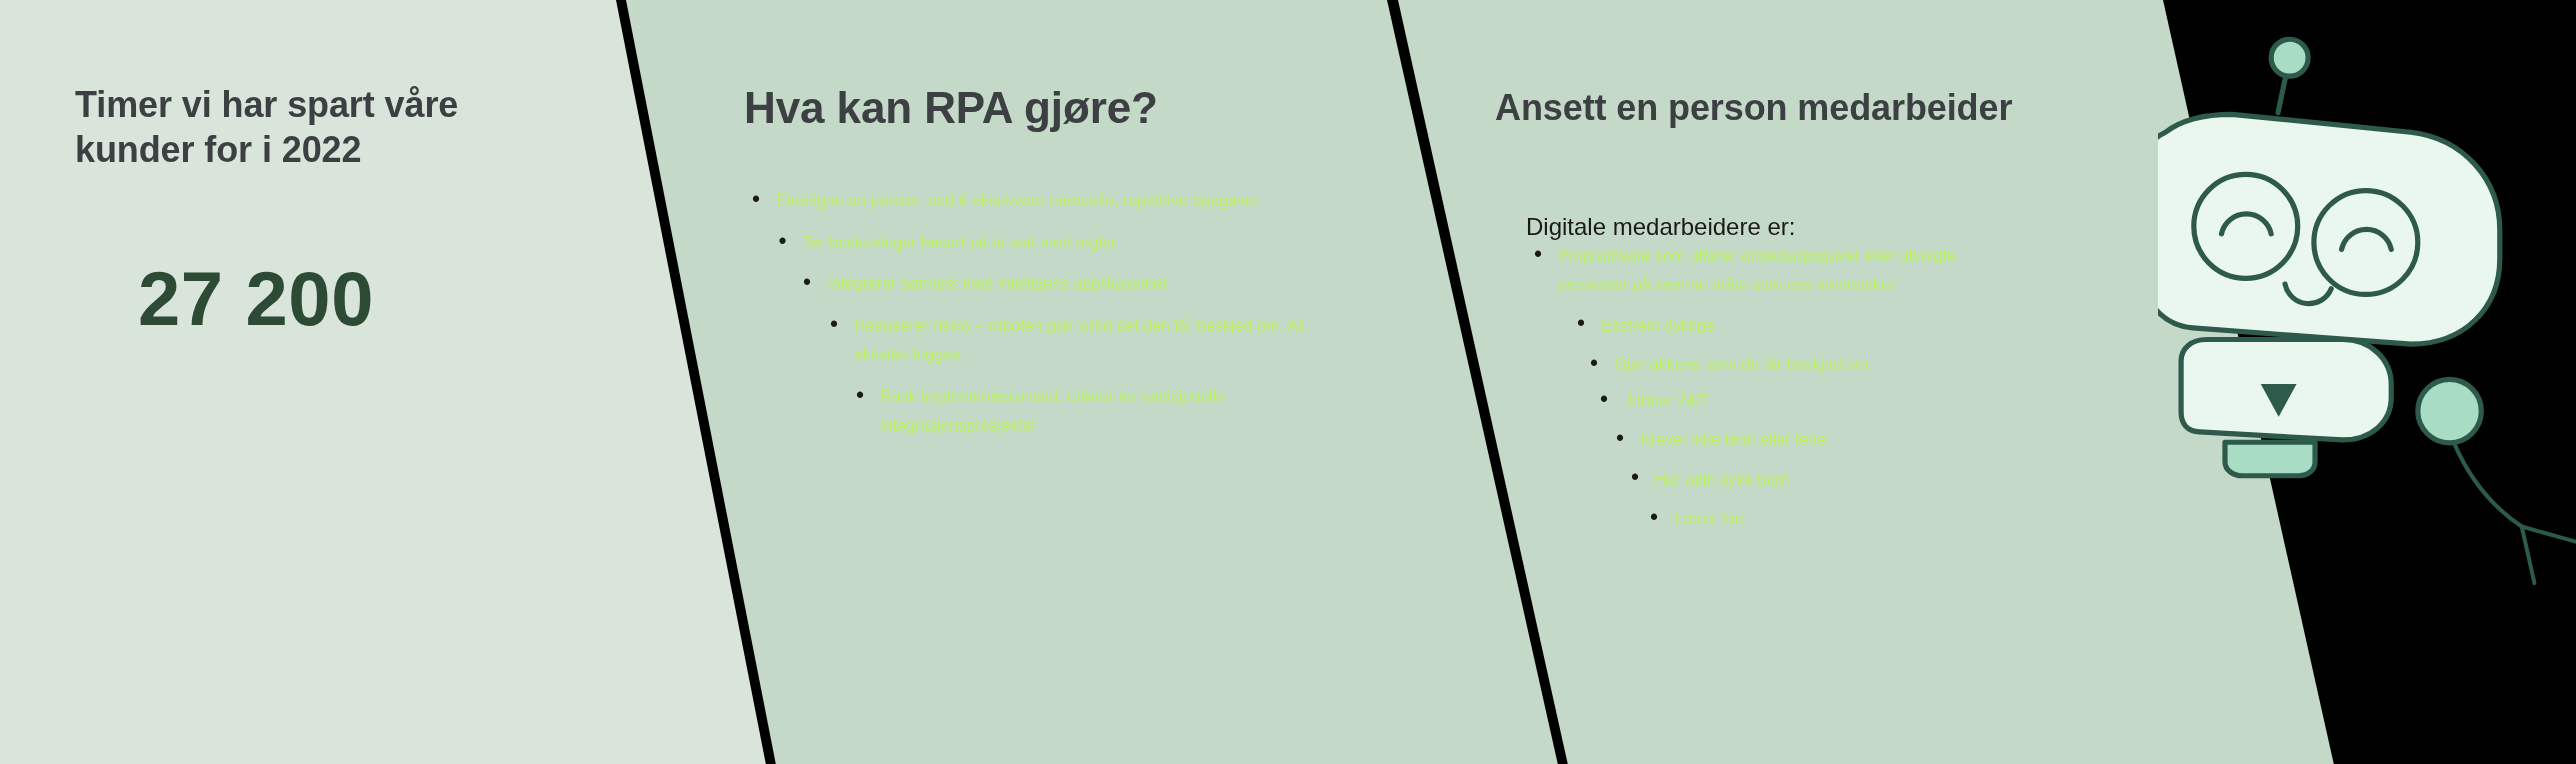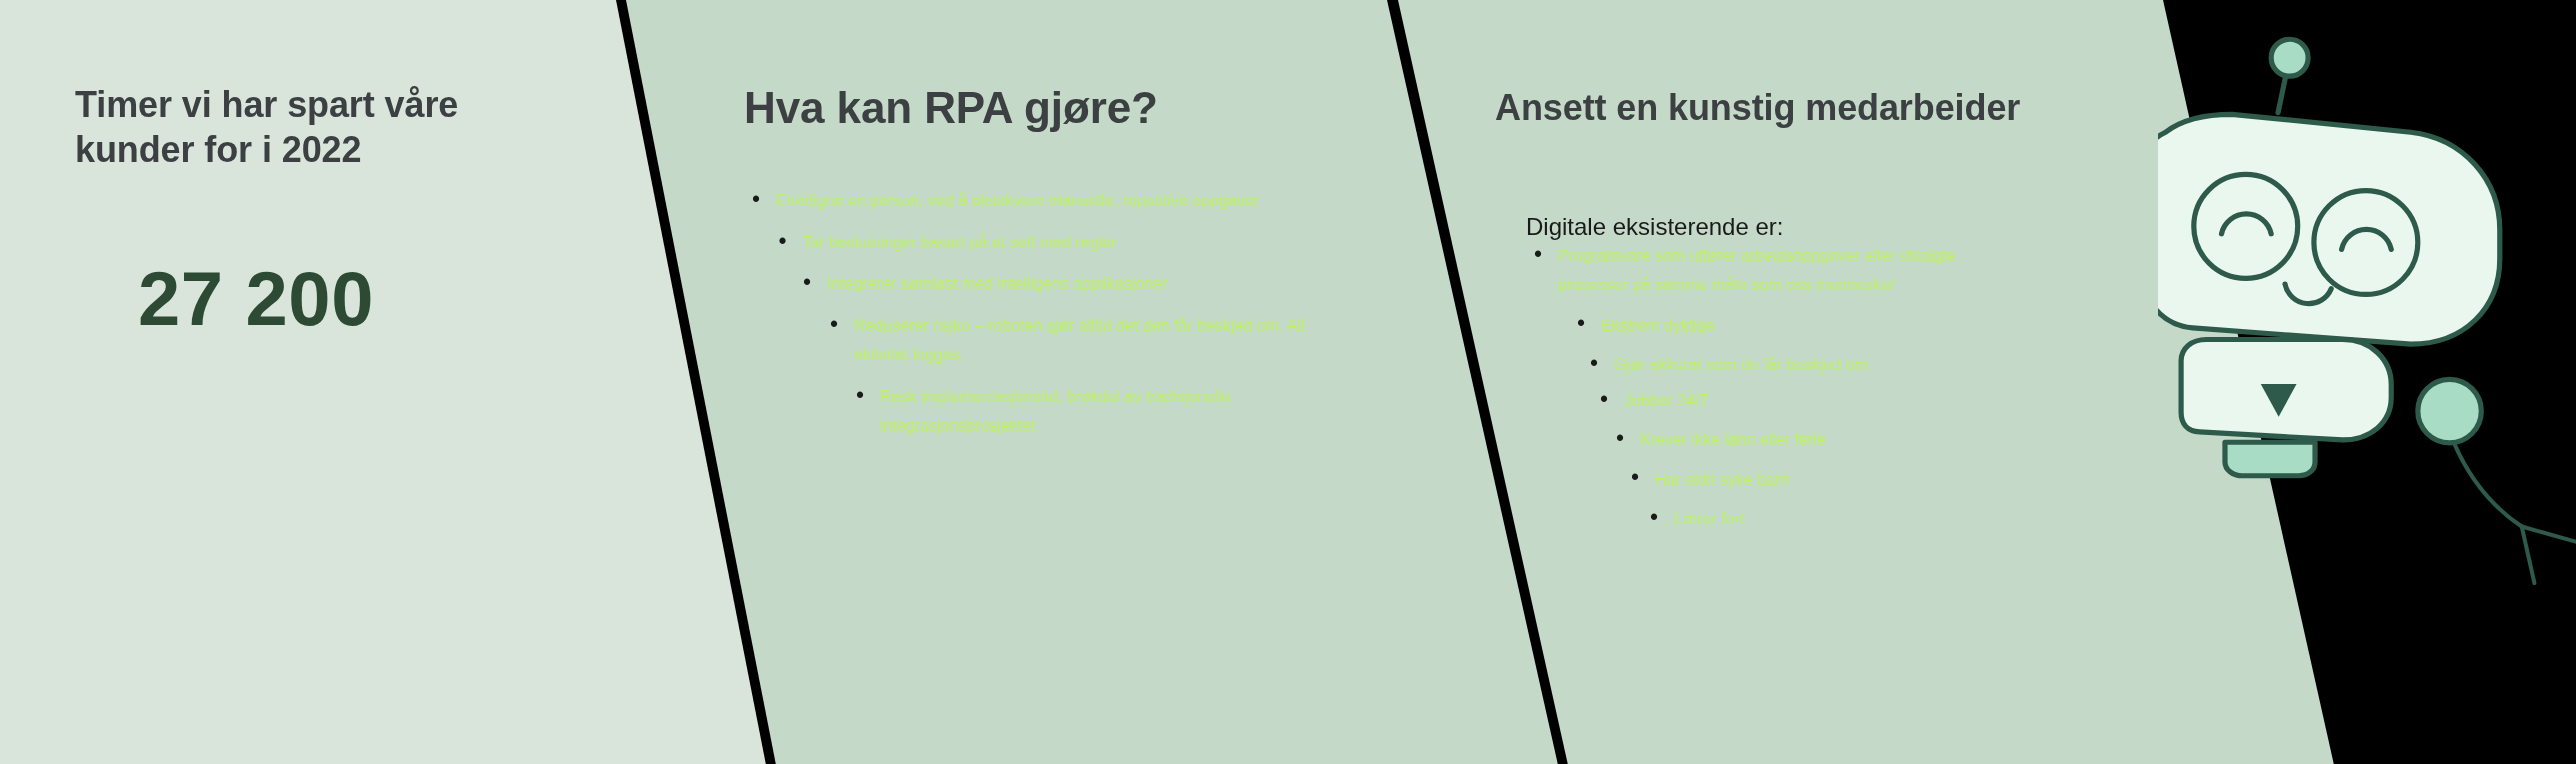--- a/index.html
+++ b/index.html
@@ -211,28 +211,28 @@
   </div>
 
   <div class="content" id="content-2">
     <div class="panel-title" id="title-2">Hva kan RPA gjøre?</div>
 
     <ul class="bullet-list" id="list-2">
       <li class="i0">Etterligne en person, ved å eksekvere manuelle, repetitive oppgaver</li>
       <li class="i1">Tar beslutninger basert på et sett med regler</li>
       <li class="i2">Integrerer sømløst med intelligens applikasjoner</li>
       <li class="i3">Reduserer risiko – roboten gjør alltid det den får beskjed om. All aktivitet logges.</li>
-      <li class="i4">Rask implementasjonstid, brøkdel av tradisjonelle integrasjonsprosjekter</li>
+      <li class="i4">Rask implementasjonstid, utfører av tradisjonelle integrasjonsprosjekter</li>
     </ul>
   </div>
 
   <div class="content" id="content-3">
-    <div class="panel-title" id="title-3">Ansett en kunstig medarbeider</div>
-
-    <div id="intro-3">Digitale eksisterende er:</div>
+    <div class="panel-title" id="title-3">Ansett en person medarbeider</div>
+
+    <div id="intro-3">Digitale medarbeidere er:</div>
 
     <ul class="bullet-list" id="list-3">
       <li class="i0">Programvare som utfører arbeidsoppgaver eller utvalgte prosesser på samme måte som oss mennesker</li>
       <li class="i1">Ekstrem dyktige</li>
       <li class="i2">Gjør akkurat som de får beskjed om</li>
       <li class="i3">Jobber 24/7</li>
       <li class="i4">Krever ikke lønn eller ferie</li>
       <li class="i5">Har aldri syke barn</li>
       <li class="i6">Lærer fort</li>
     </ul>

